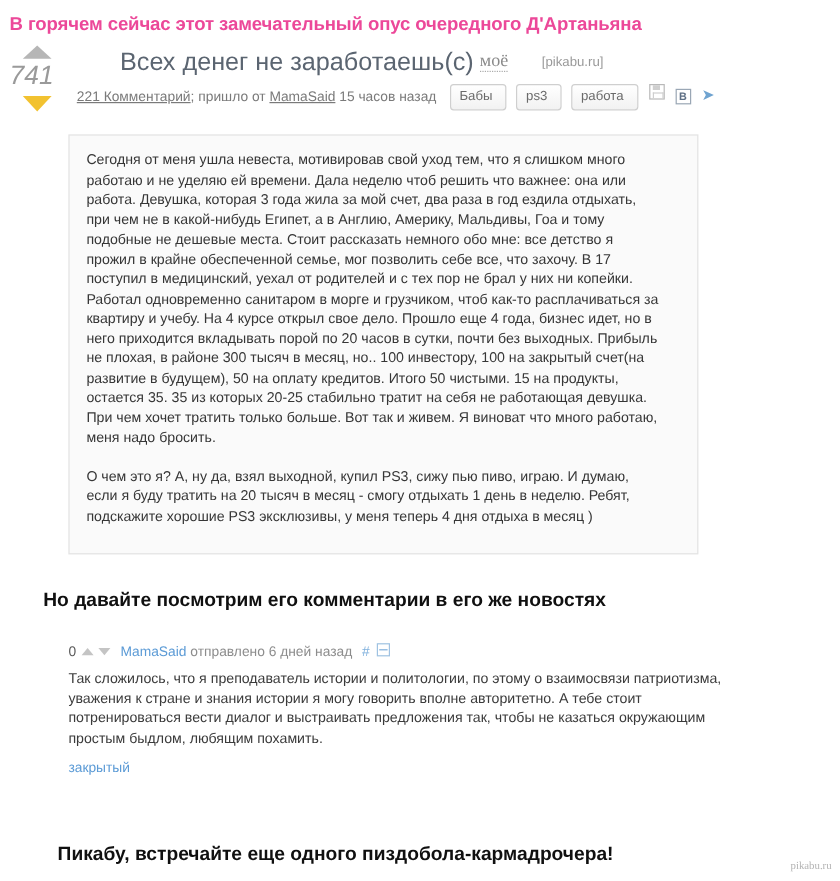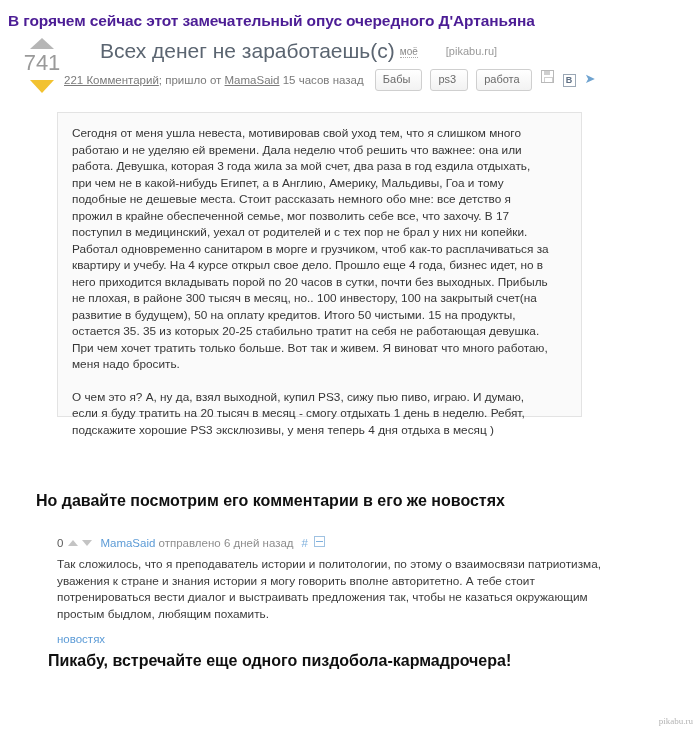--- a/index.html
+++ b/index.html
@@ -16,39 +16,39 @@
     position: relative;
   }
 
   
   .top-caption {
     position: absolute;
     left: 8px;
     top: 12px;
     font-size: 15.5px;
     font-weight: bold;
-    color: #4c1d95;
+    color: #ec4899;
     letter-spacing: -0.1px;
     white-space: nowrap;
   }
 
   
   .post {
     position: absolute;
     left: 0;
     top: 38px;
     width: 700px;
   }
 
   .rating {
     position: absolute;
-    left: 19px;
+    left: 8px;
     top: 0;
     width: 46px;
-    text-align: center;
+    font-style: italic;
   }
   .arrow-up {
     width: 0; height: 0;
     margin: 0 auto;
     border-left: 12px solid transparent;
     border-right: 12px solid transparent;
     border-bottom: 11px solid #b6b6b6;
   }
   .arrow-down {
     width: 0; height: 0;
@@ -77,25 +77,26 @@
     line-height: 26px;
   }
   .post-title {
     font-size: 21px;
     color: #5b6571;
     font-weight: normal;
     vertical-align: baseline;
     margin-left: 36px;
   }
   .tag-mine {
-    font-size: 10px;
+    font-size: 15px;
     color: #8a8a8a;
     border-bottom: 1px dotted #aaa;
     vertical-align: 3px;
     margin-left: 5px;
+    font-family: Liberation Serif, serif;
   }
   .domain {
     font-size: 11px;
     color: #999999;
     vertical-align: 3px;
     margin-left: 4px;
     padding-left: 24px;
   }
 
   .post-meta {
@@ -165,21 +166,21 @@
     font-size: 13px;
     line-height: 12px;
   }
 
   
   .quote-box {
     position: absolute;
     left: 57px;
     top: 112px;
     width: 525px;
-    height: 305px;
+    height: 350px;
     background: #fafafa;
     border: 1px solid #e3e3e3;
     box-sizing: border-box;
     padding: 12px 30px 10px 14px;
   }
   .quote-box p {
     margin: 0;
     font-size: 11.8px;
     line-height: 16.5px;
     color: #363636;
@@ -269,21 +270,21 @@
     margin-top: 11px;
     font-size: 11.5px;
     color: #5c9bd6;
     text-decoration: none;
   }
 
   
   .bottom-heading {
     position: absolute;
     left: 48px;
-    top: 652px;
+    top: 704px;
     font-size: 16px;
     font-weight: bold;
     color: #101010;
     white-space: nowrap;
   }
 
   
   .watermark {
     position: absolute;
     right: 7px;
@@ -327,18 +328,18 @@
 </div>
 
 <div class="mid-heading">Но давайте посмотрим его комментарии в его же новостях</div>
 
 <div class="comment">
   <div class="comment-head">
     <span class="c-score">0</span><span class="c-arrow-up"></span><span class="c-arrow-down"></span><span class="c-user">MamaSaid</span>
     <span>отправлено 6 дней назад</span><span class="c-hash">#</span><span class="c-collapse"></span>
   </div>
   <div class="comment-body">Так сложилось, что я преподаватель истории и политологии, по этому о взаимосвязи патриотизма, уважения к стране и знания истории я могу говорить вполне авторитетно. А тебе стоит потренироваться вести диалог и выстраивать предложения так, чтобы не казаться окружающим простым быдлом, любящим похамить.</div>
-  <div class="comment-reply">новостях</div>
+  <div class="comment-reply">закрытый</div>
 </div>
 
 <div class="bottom-heading">Пикабу, встречайте еще одного пиздобола-кармадрочера!</div>
 
 <div class="watermark">pikabu.ru</div>
 
 </body></html>

